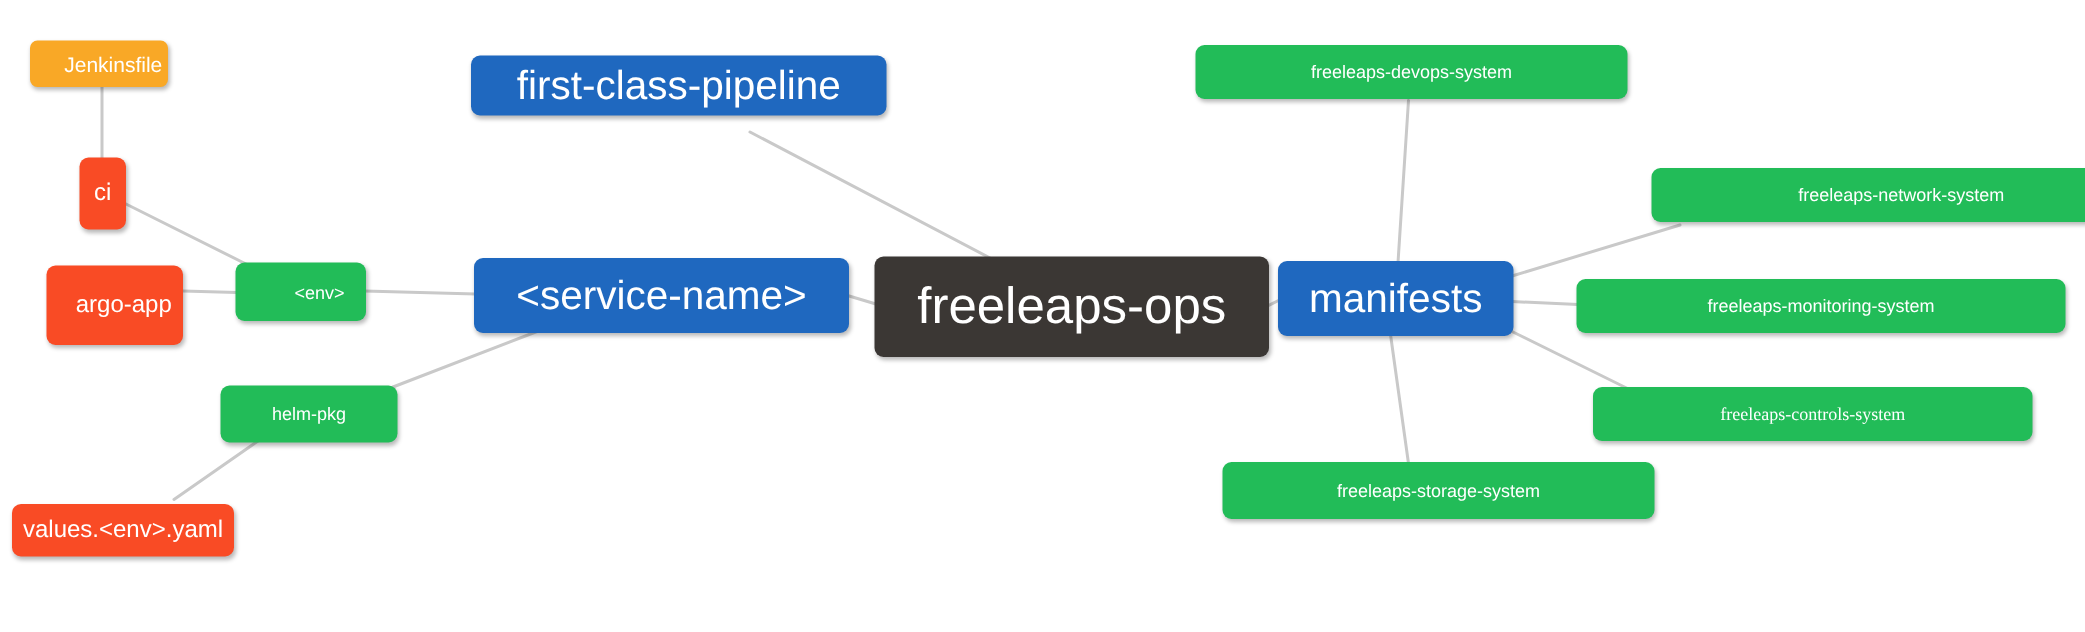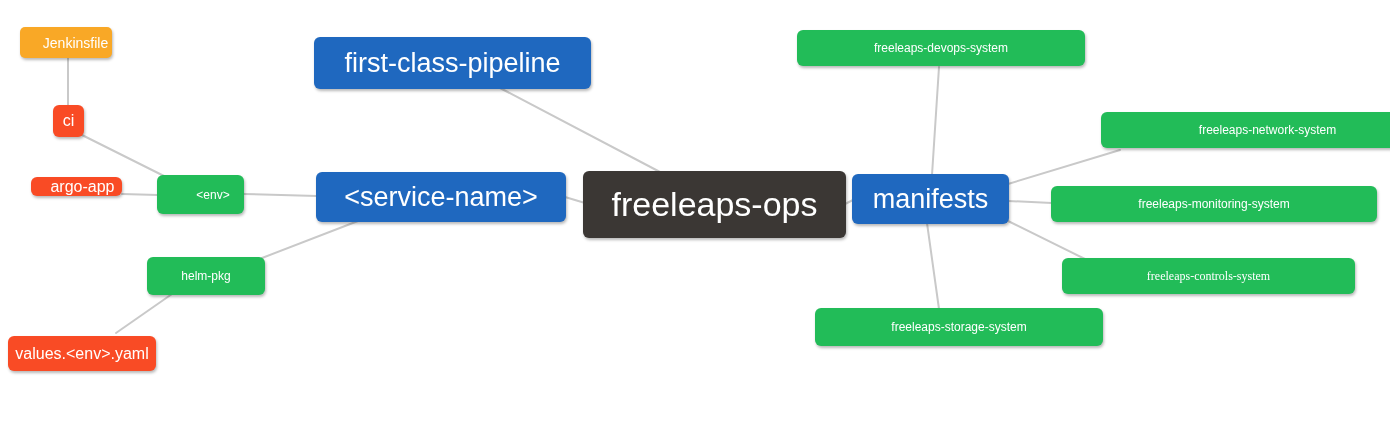--- a/index.html
+++ b/index.html
@@ -32,26 +32,26 @@
     box-sizing: border-box;
     cursor: pointer;
   }
   .lv0 { font-size: 34px; }
   .lv1 { font-size: 27px; }
   .lv2 { font-size: 12px; }
   .lv3 { font-size: 16px; }
   .lv4 { font-size: 14px; border-radius: 5px; padding-left: 19px; }
 
   #n-jenkins    { left: 20px;   top: 27px;  width: 92px;  height: 31px; }
-  #n-ci         { left: 53px;   top: 105px; width: 31px;  height: 32px; }
-  #n-argo       { left: 31px;   top: 177px; width: 91px;  height: 19px; padding-left: 12px; }
+  #n-ci         { left: 53px;   top: 105px; width: 31px;  height: 48px; }
+  #n-argo       { left: 31px;   top: 177px; width: 91px;  height: 53px; padding-left: 12px; }
   #n-env        { left: 157px;  top: 175px; width: 87px;  height: 39px; padding-left: 25px; }
   #n-helm       { left: 147px;  top: 257px; width: 118px; height: 38px; }
   #n-values     { left: 8px;    top: 336px; width: 148px; height: 35px; justify-content: center; }
-  #n-fcp        { left: 314px;  top: 37px;  width: 277px; height: 52px; }
+  #n-fcp        { left: 314px;  top: 37px;  width: 277px; height: 40px; }
   #n-svc        { left: 316px;  top: 172px; width: 250px; height: 50px; }
   #n-root       { left: 583px;  top: 171px; width: 263px; height: 67px; }
   #n-manifests  { left: 852px;  top: 174px; width: 157px; height: 50px; text-align: center; }
   #n-devops     { left: 797px;  top: 30px;  width: 288px; height: 36px; }
   #n-network    { left: 1101px; top: 112px; width: 333px; height: 36px; }
   #n-monitoring { left: 1051px; top: 186px; width: 326px; height: 36px; }
   #n-controls   { left: 1062px; top: 258px; width: 293px; height: 36px; font-family: Liberation Serif, serif; }
   #n-storage    { left: 815px;  top: 308px; width: 288px; height: 38px; }
 </style>
 </head>

